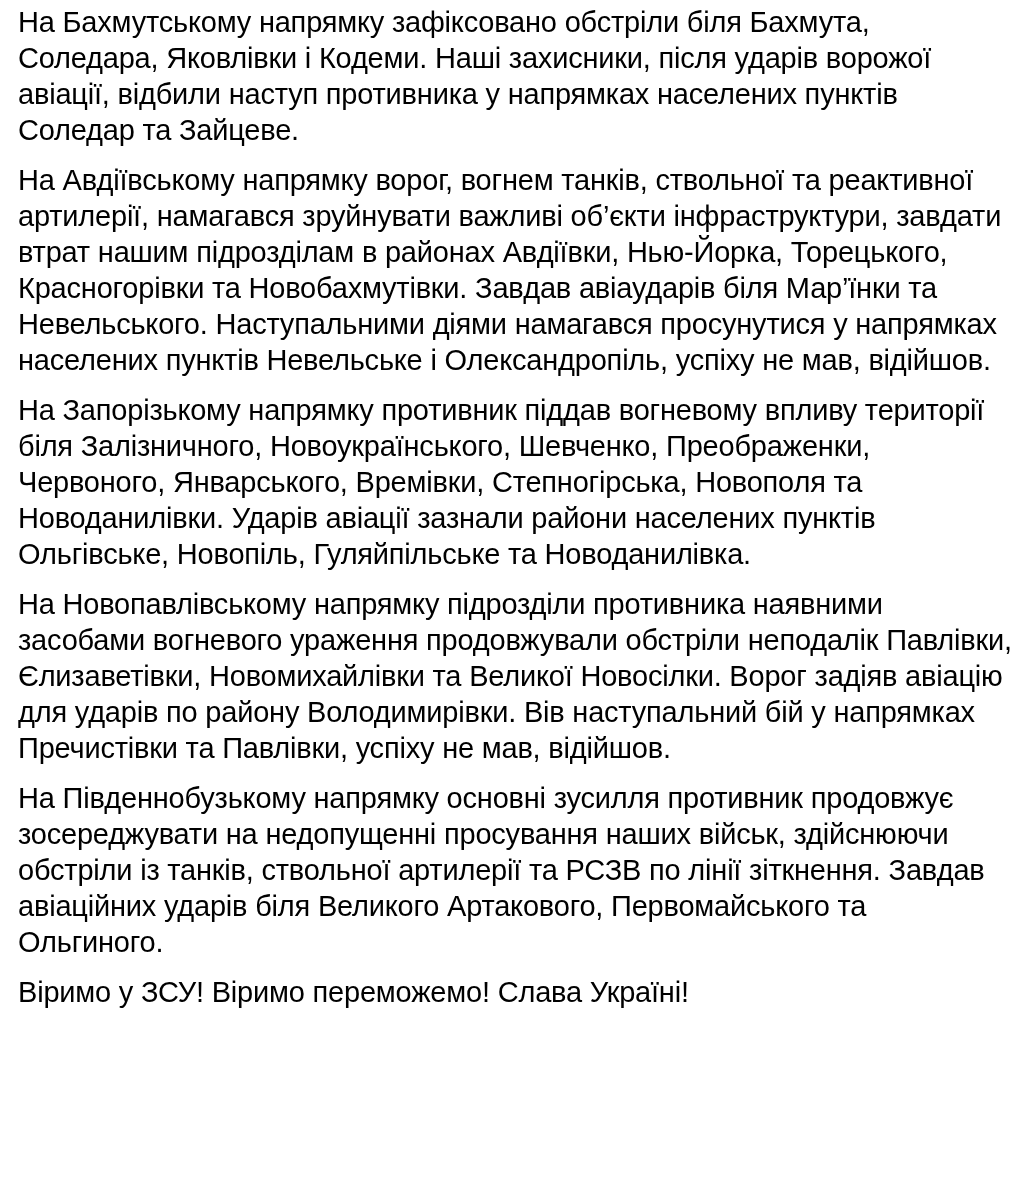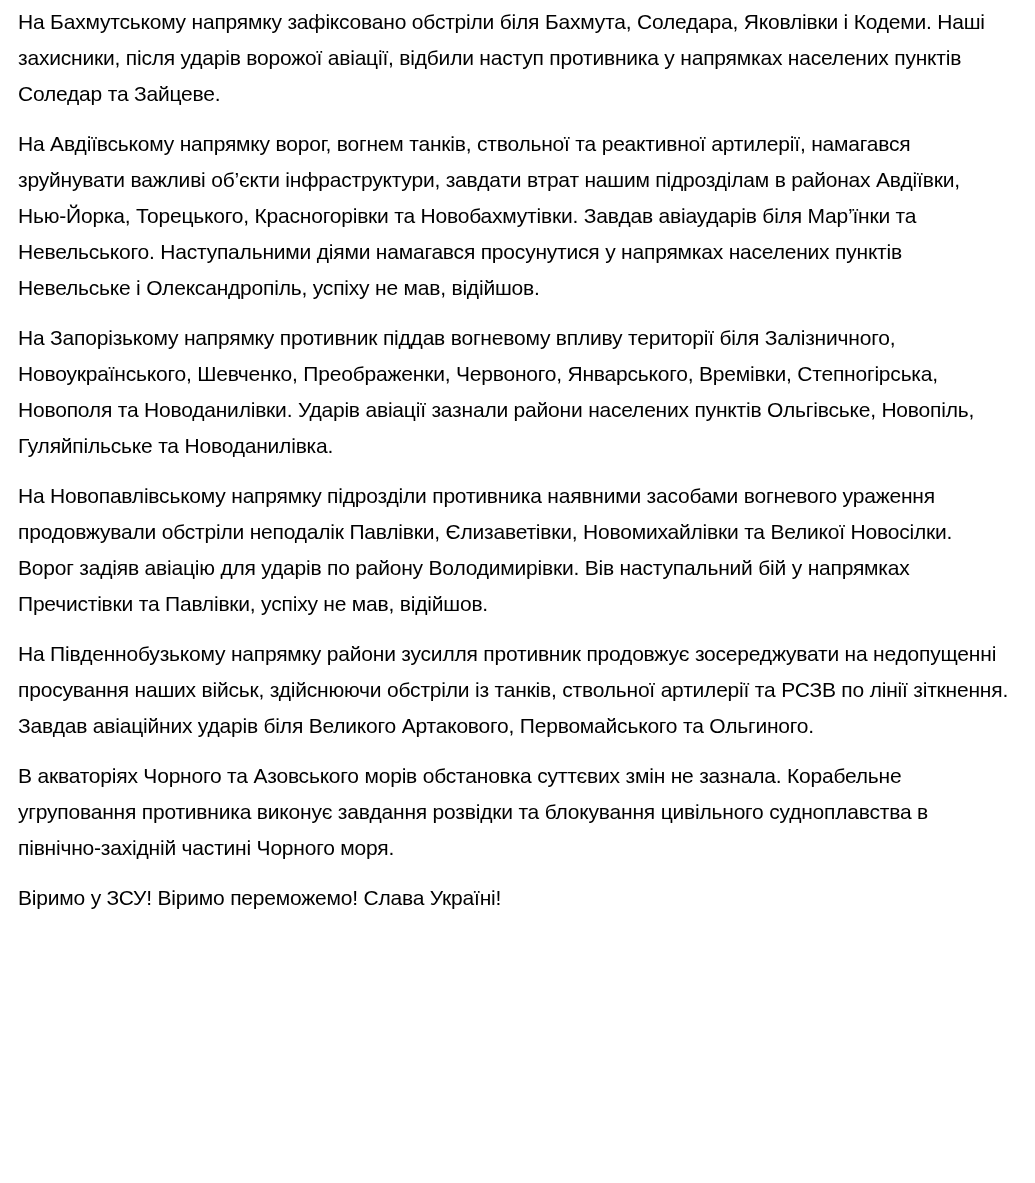--- a/index.html
+++ b/index.html
@@ -8,37 +8,36 @@
     background: #ffffff;
     width: 1035px;
     height: 1183px;
     overflow: hidden;
   }
   .report {
     box-sizing: border-box;
     width: 1035px;
     padding: 4px 22px 0 18px;
     font-family: "Liberation Sans", "DejaVu Sans", sans-serif;
-    font-size: 21px;
+    font-size: 29px;
     line-height: 36px;
     letter-spacing: -0.2px;
     color: #000000;
     text-align: left;
   }
   .report p {
     margin: 0 0 14px 0;
   }
   .report p:last-child {
     margin-bottom: 0;
   }
 </style>
 </head>
 <body>
 
 <main class="report">
   <p>На Бахмутському напрямку зафіксовано обстріли біля Бахмута, Соледара, Яковлівки і Кодеми. Наші захисники, після ударів ворожої авіації, відбили наступ противника у напрямках населених пунктів Соледар та Зайцеве.</p>
   <p>На Авдіївському напрямку ворог, вогнем танків, ствольної та реактивної артилерії, намагався зруйнувати важливі об’єкти інфраструктури, завдати втрат нашим підрозділам в районах Авдіївки, Нью-Йорка, Торецького, Красногорівки та Новобахмутівки. Завдав авіаударів біля Мар’їнки та Невельського. Наступальними діями намагався просунутися у напрямках населених пунктів Невельське і Олександропіль, успіху не мав, відійшов.</p>
   <p>На Запорізькому напрямку противник піддав вогневому впливу території біля Залізничного, Новоукраїнського, Шевченко, Преображенки, Червоного, Январського, Времівки, Степногірська, Новополя та Новоданилівки. Ударів авіації зазнали райони населених пунктів Ольгівське, Новопіль, Гуляйпільське та Новоданилівка.</p>
   <p>На Новопавлівському напрямку підрозділи противника наявними засобами вогневого ураження продовжували обстріли неподалік Павлівки, Єлизаветівки, Новомихайлівки та Великої Новосілки. Ворог задіяв авіацію для ударів по району Володимирівки. Вів наступальний бій у напрямках Пречистівки та Павлівки, успіху не мав, відійшов.</p>
-  <p>На Південнобузькому напрямку райони зусилля противник продовжує зосереджувати на недопущенні просування наших військ, здійснюючи обстріли із танків, ствольної артилерії та РСЗВ по лінії зіткнення. Завдав авіаційних ударів біля Великого Артакового, Первомайського та Ольгиного.</p>
-  <p>В акваторіях Чорного та Азовського морів обстановка суттєвих змін не зазнала. Корабельне угруповання противника виконує завдання розвідки та блокування цивільного судноплавства в північно-західній частині Чорного моря.</p>
+  <p>На Південнобузькому напрямку основні зусилля противник продовжує зосереджувати на недопущенні просування наших військ, здійснюючи обстріли із танків, ствольної артилерії та РСЗВ по лінії зіткнення. Завдав авіаційних ударів біля Великого Артакового, Первомайського та Ольгиного.</p>
   <p>Віримо у ЗСУ! Віримо переможемо! Слава Україні!</p>
 </main>
 
 </body></html>

